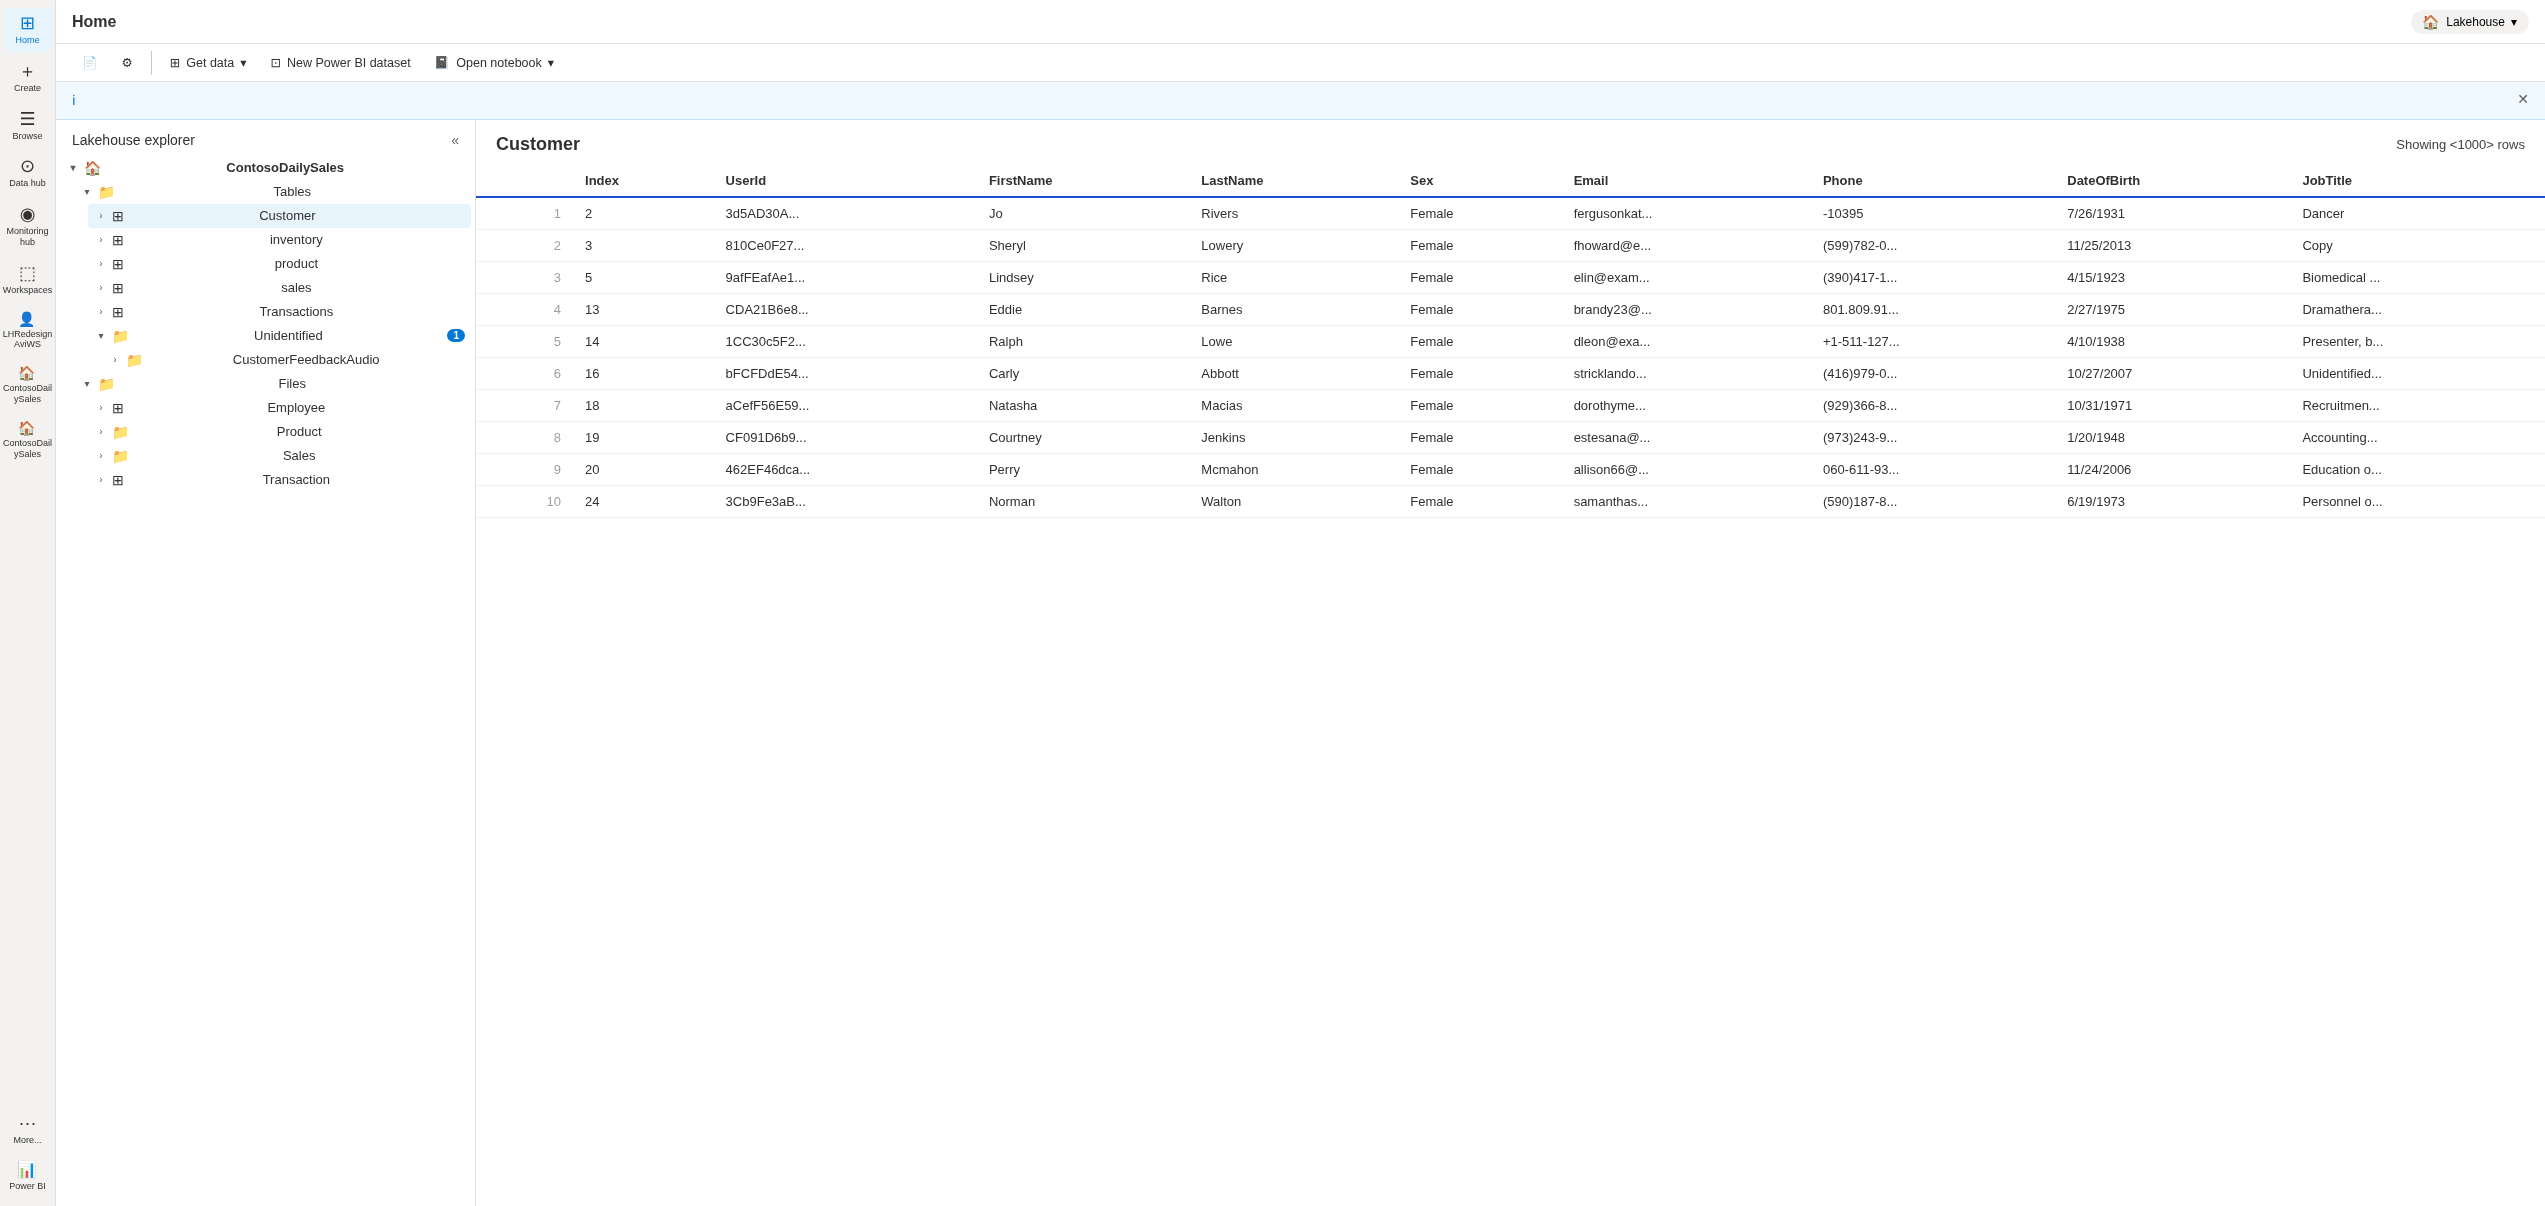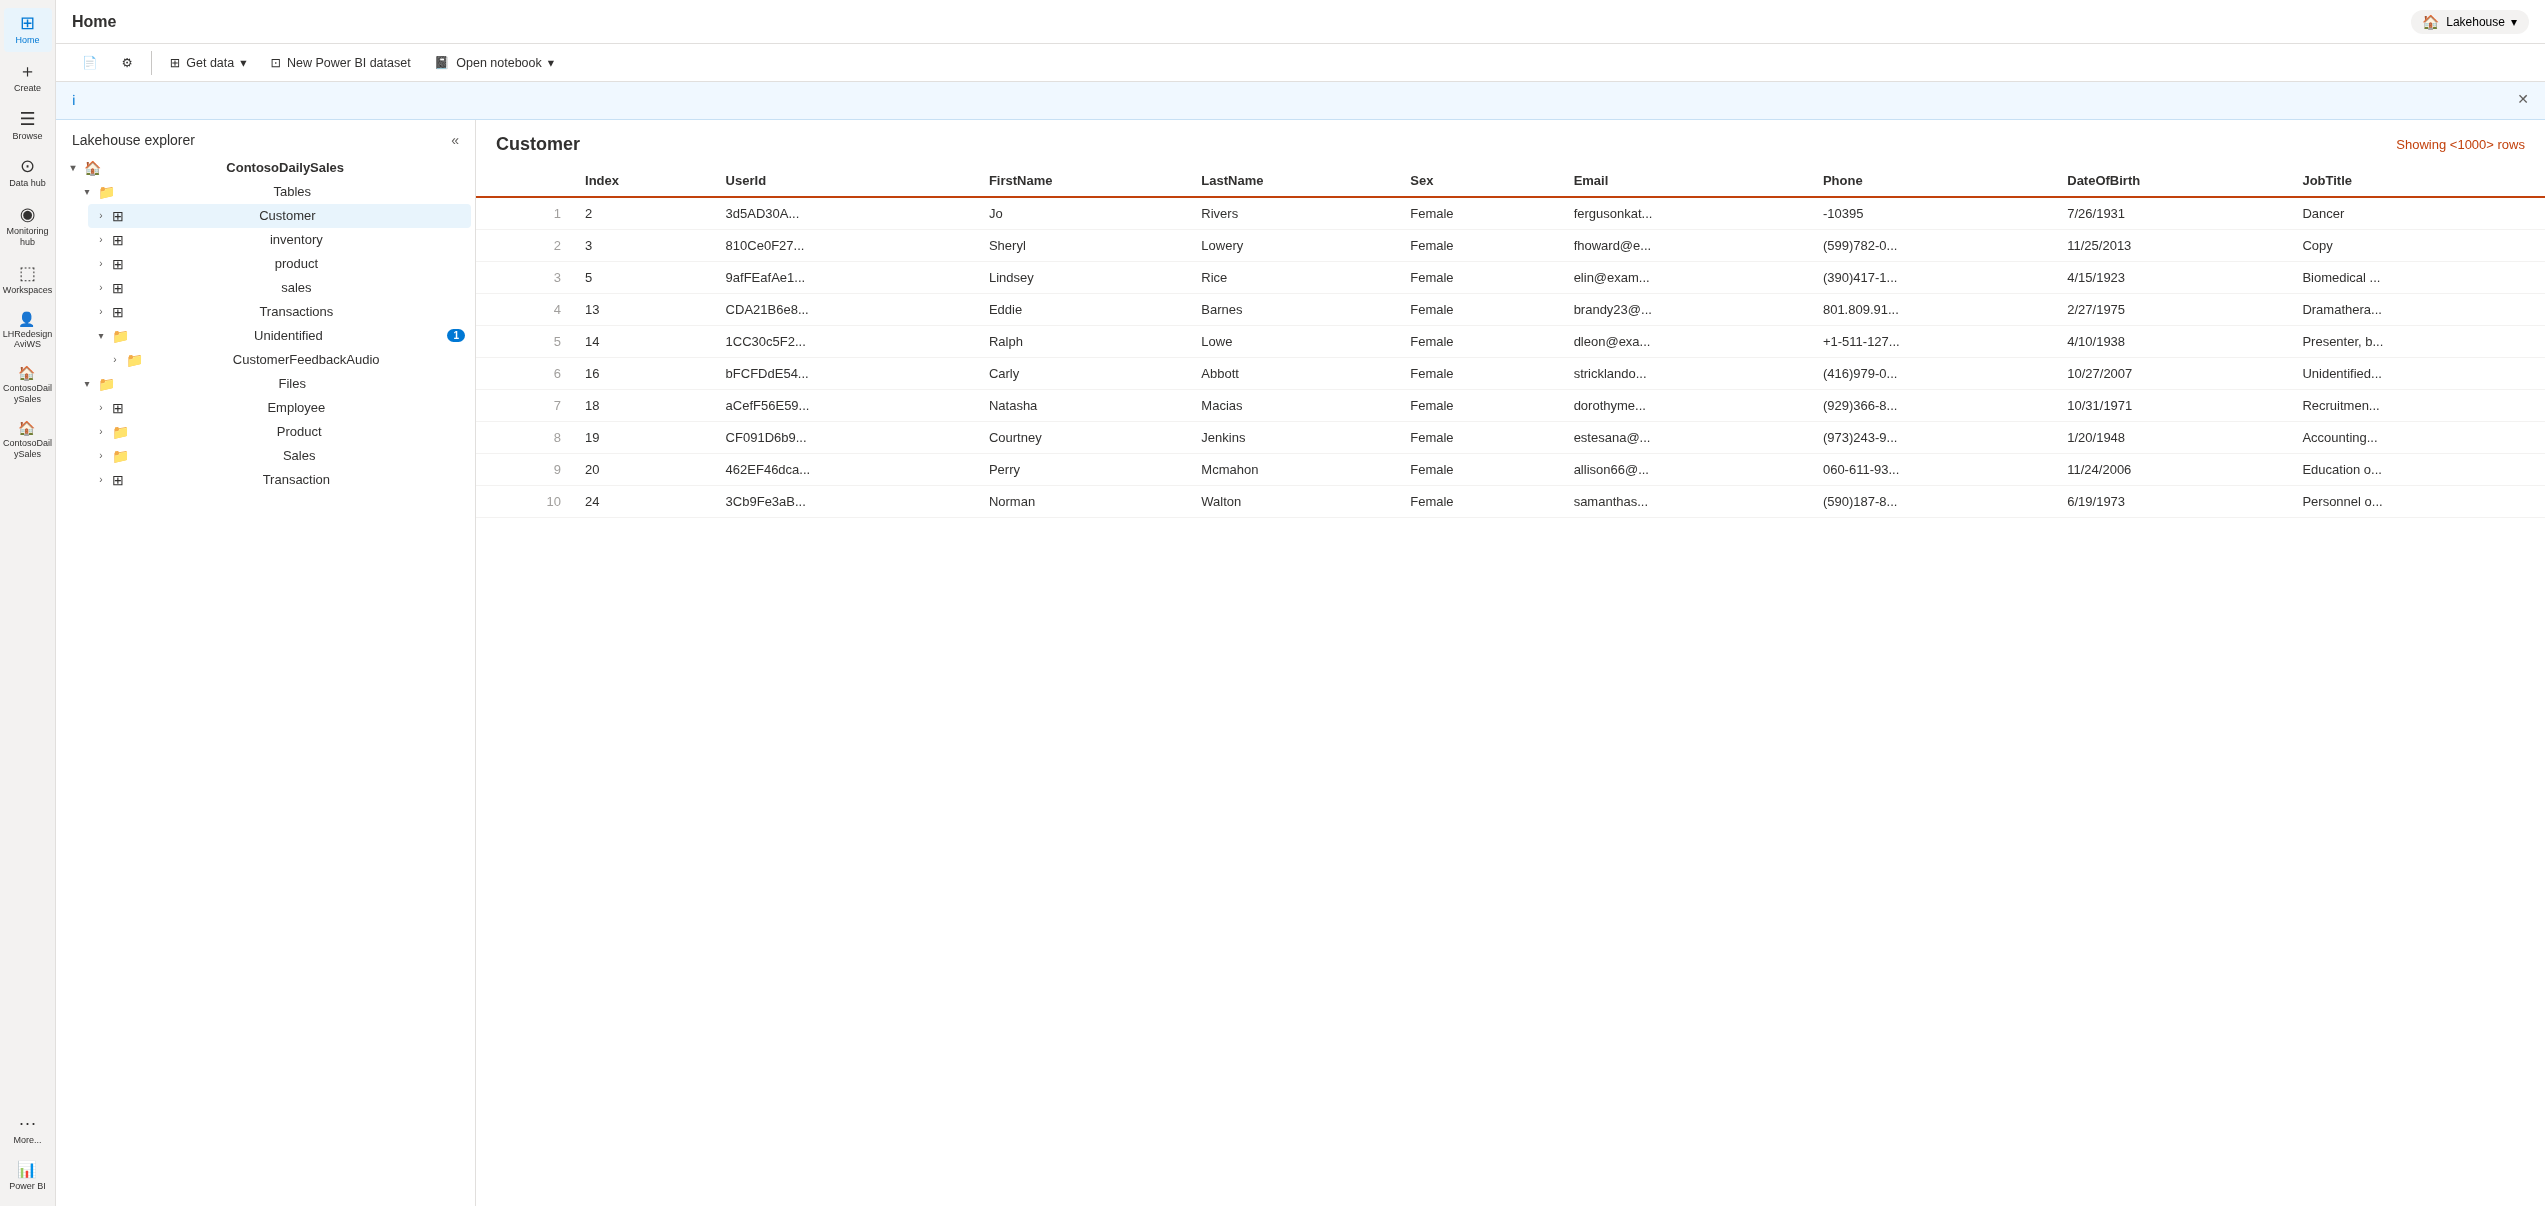--- a/index.html
+++ b/index.html
@@ -139,28 +139,28 @@
       display: flex;
       flex-direction: column;
       overflow: hidden;
       padding: 0;
     }
     .data-header {
       display: flex; align-items: center; justify-content: space-between;
       padding: 14px 20px 10px;
     }
     .data-title { font-size: 18px; font-weight: 600; color: #323130; }
-    .data-count { font-size: 13px; color: #c2410c; }
+    .data-count { font-size: 13px; color: #404040; }
     .data-table-wrap { flex: 1; overflow: auto; }
     table {
       width: 100%; border-collapse: collapse; font-size: 13px;
     }
     thead th {
       background: #fff; font-weight: 600; color: #323130;
-      border-bottom: 2px solid #c2410c;
+      border-bottom: 2px solid #1d4ed8;
       padding: 8px 12px; text-align: left; white-space: nowrap;
       position: sticky; top: 0; z-index: 1;
     }
     thead th:first-child { color: #a19f9d; font-weight: 400; min-width: 40px; text-align: right; }
     tbody tr { border-bottom: 1px solid #f3f2f1; }
     tbody td { padding: 8px 12px; color: #323130; white-space: nowrap; }
     tbody td:first-child { color: #a19f9d; text-align: right; }
   </style>
 </head>
 <body>

